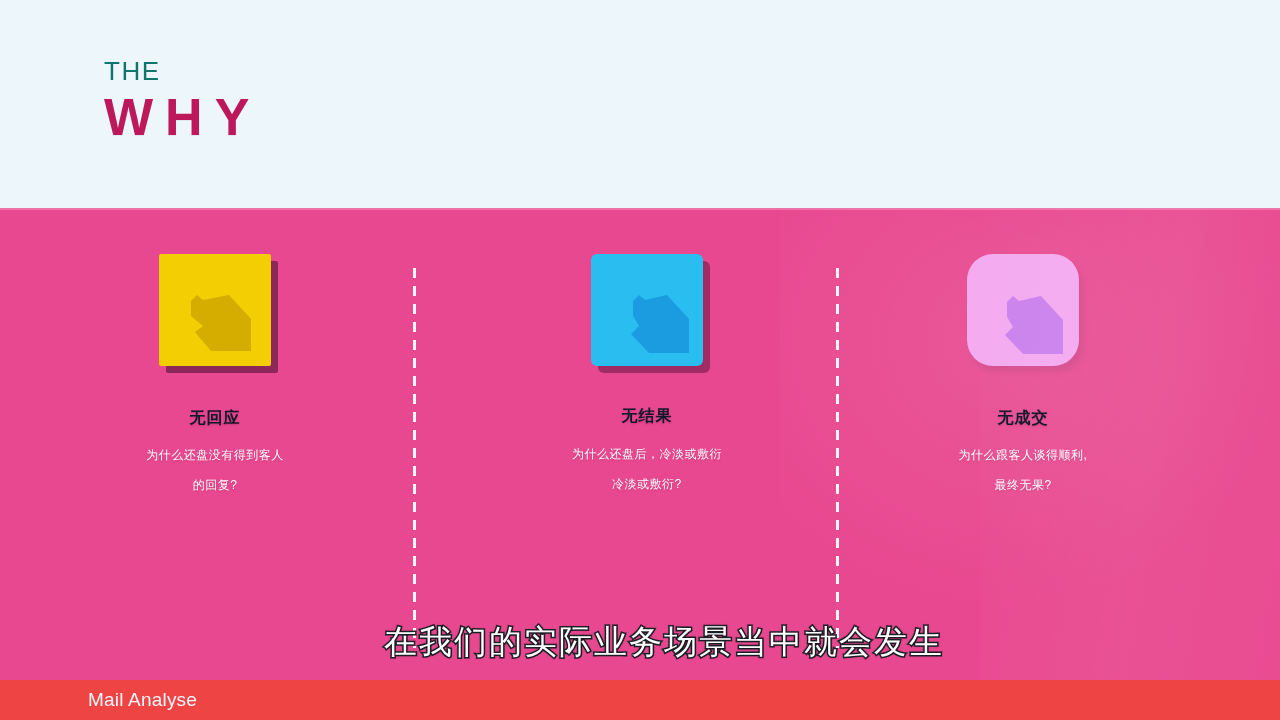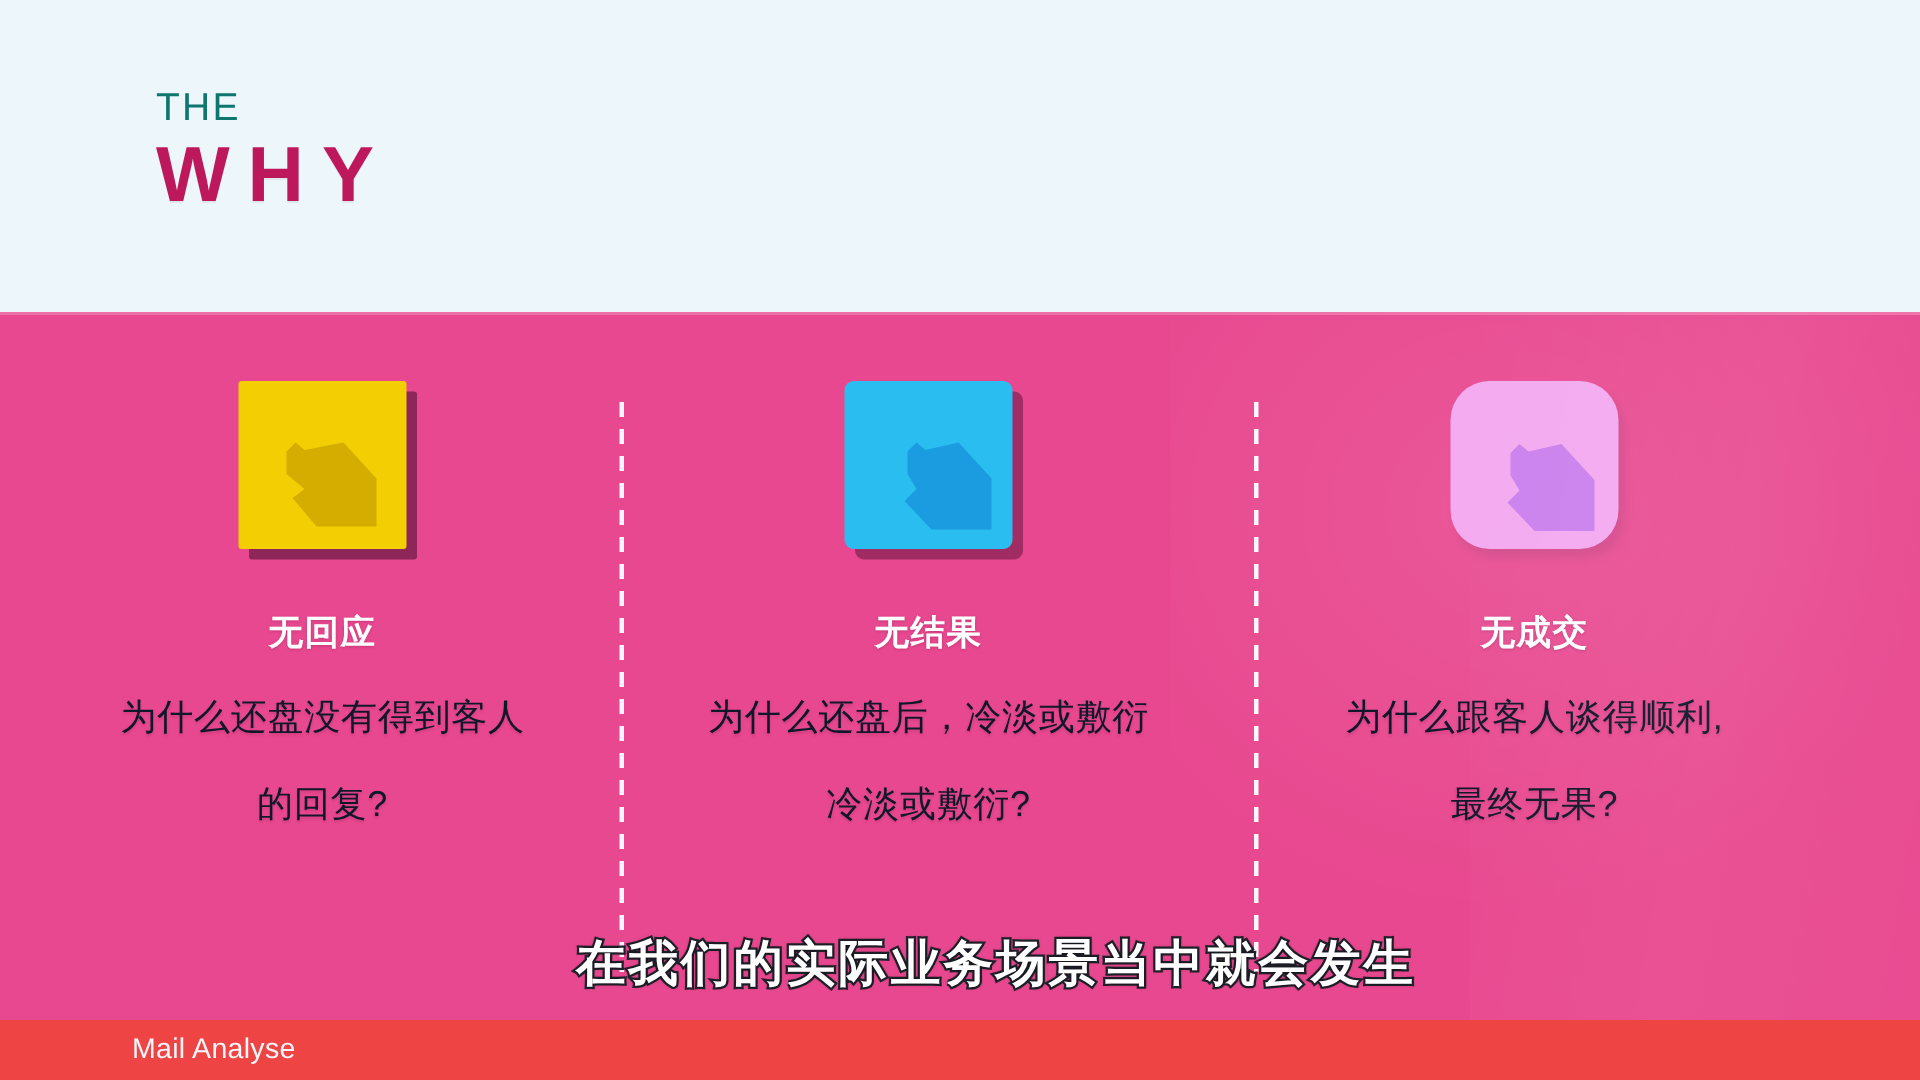--- a/index.html
+++ b/index.html
@@ -96,21 +96,21 @@
     left:0; top:0;
     width:1280px; height:472px;
   }
   .col {
     position:absolute;
     top:0;
     width:414px;
     text-align:center;
   }
   .col.c1 { left:8px; }
-  .col.c2 { left:412px; }
+  .col.c2 { left:440px;font-family:Liberation Mono, monospace; }
   .col.c3 { left:816px; }
 
   
   .icon-wrap {
     position:relative;
     width:112px; height:112px;
     margin:46px auto 0 auto;
   }
   .icon-sq {
     position:absolute; left:0; top:0;
@@ -141,46 +141,46 @@
     opacity:0.45;
     filter:blur(3px);
   }
   .ic3 .blob { fill:#cc83ee; }
 
   .blob-svg { position:absolute; left:0; top:0; width:112px; height:112px; }
 
   
   .card-title {
     margin-top:42px;
-    font-size:23px;
+    font-size:16px;
     font-weight:bold;
-    color:#ffffff;
+    color:#0f172a;
     letter-spacing:1px;
     line-height:1.2;
     text-shadow:0 1px 2px rgba(120,20,70,0.30);
   }
   .card-body {
     margin-top:14px;
-    font-size:24px;
+    font-size:12px;
     font-weight:400;
-    color:#0f172a;
+    color:#ffffff;
     line-height:2.45;
     letter-spacing:0.5px;
     text-shadow:0 1px 2px rgba(120,20,70,0.22);
   }
   .card-body .ln { display:block; }
 
   
   .subtitle {
     position:absolute;
     left:0; top:622px;
     width:1280px;
     text-align:center;
     font-size:33px;
-    font-weight:bold;
+    font-weight:normal;
     color:#ffffff;
     letter-spacing:2px;
     line-height:1.2;
     -webkit-text-stroke:3px #23232e;
     paint-order:stroke fill;
     text-shadow:
       0 0 3px rgba(0,0,0,0.55),
       1px 1px 0 #23232e;
     padding-left: 48px;
   }

